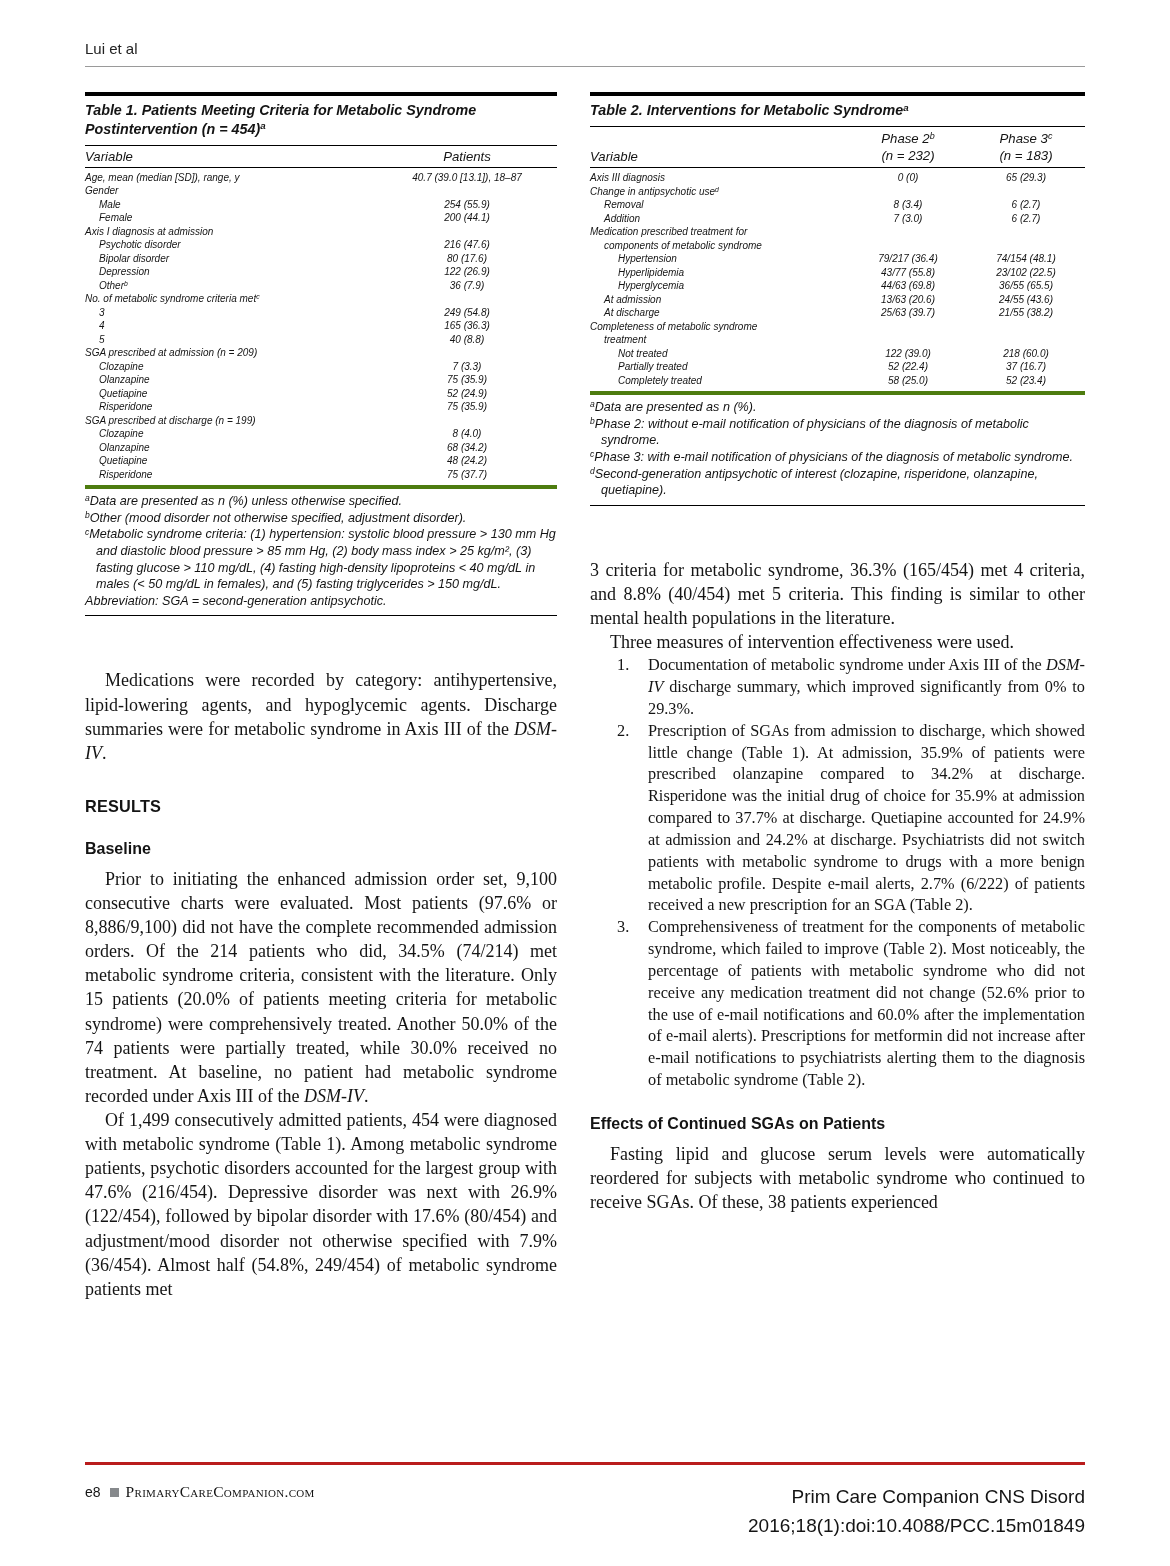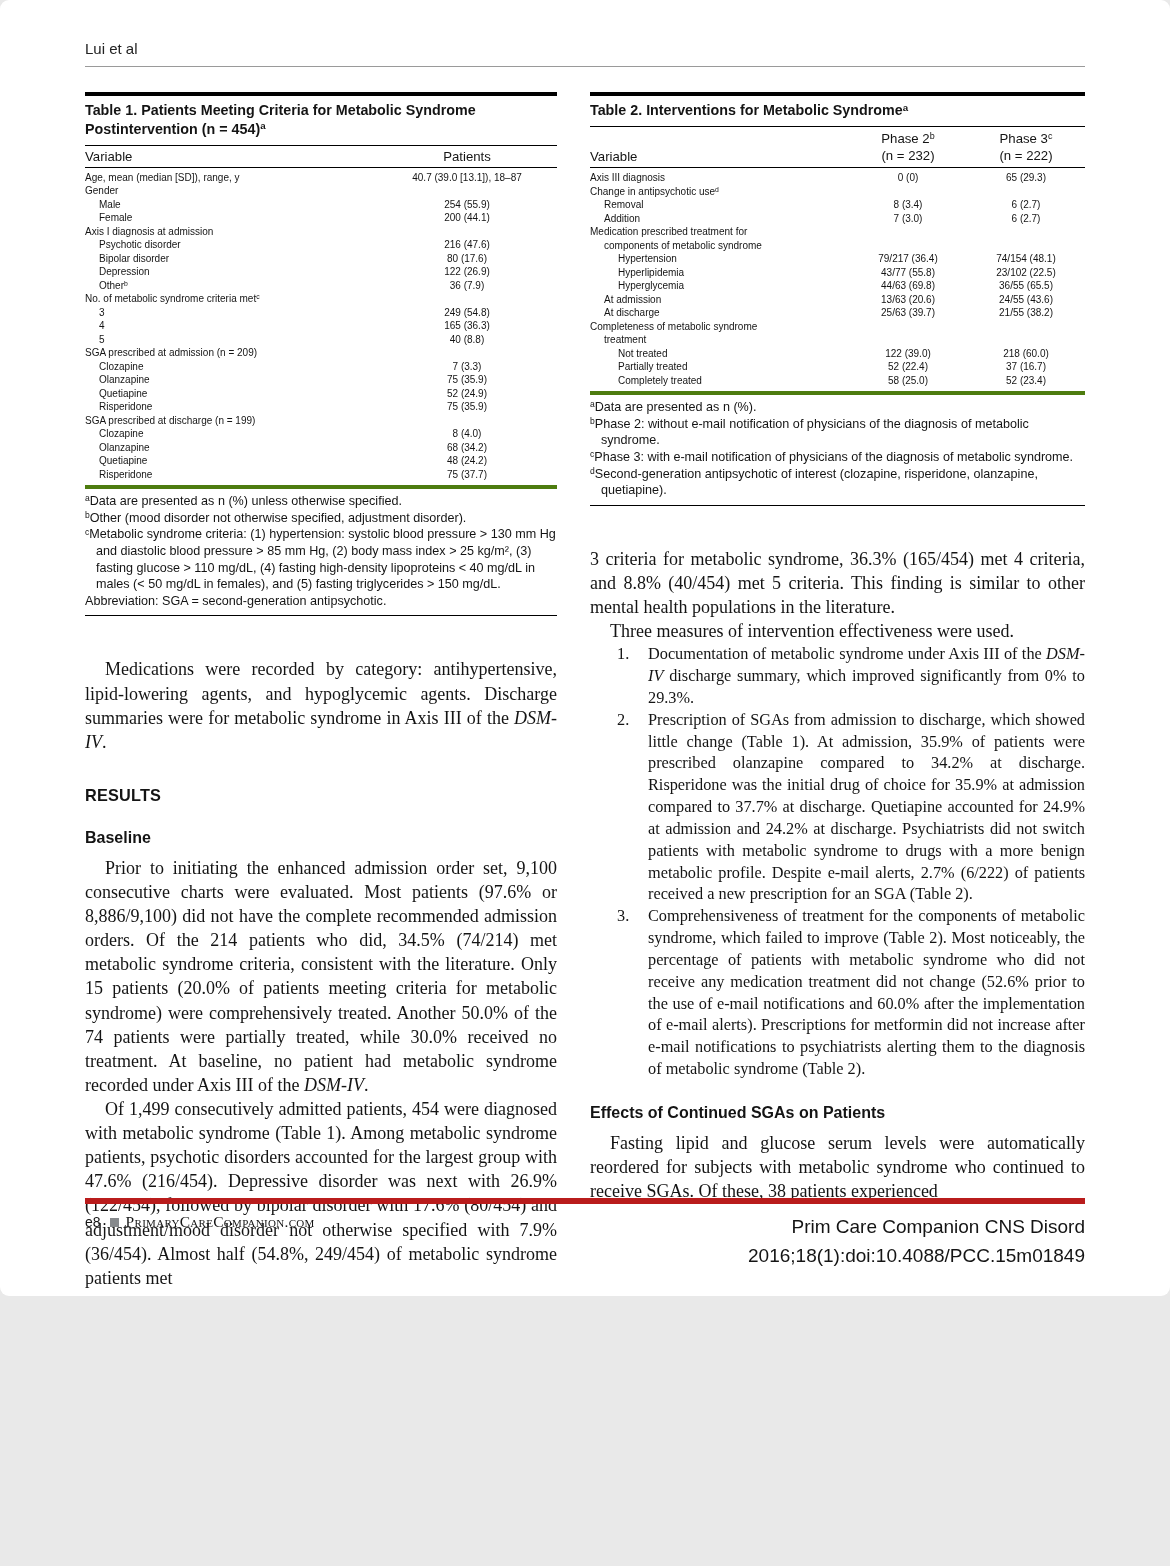--- a/index.html
+++ b/index.html
@@ -1,33 +1,32 @@
 <!DOCTYPE html>
 <html><head>
 <meta charset="utf-8">
 <style>
   * { margin:0; padding:0; box-sizing:border-box; }
   html, body { background:#e9e9e9; }
   .page {
-    width:1170px; height:1296px; margin:0 auto; background:#ffffff;
+    width:1170px; height:1566px; margin:0 auto; background:#ffffff;
     position:relative; overflow:hidden;
     padding:40px 85px 0 85px; color:#141414;
     font-family:"Liberation Serif", serif;
-    border-radius:9px;
   }
   .running-head {
     font-family:"Liberation Sans", sans-serif; font-size:15px; color:#222;
     padding-bottom:9px; border-bottom:1px solid #9a9a9a; margin-bottom:25px;
   }
   .columns { display:flex; gap:33px; }
   .col-left  { flex:0 0 472px; width:472px; }
   .col-right { flex:0 0 495px; width:495px; }
 
   
-  .jtable { font-family:"Liberation Sans", sans-serif; margin-bottom:41px; }
+  .jtable { font-family:"Liberation Sans", sans-serif; margin-bottom:52px;font-style:italic; }
   .ttitle {
     border-top:4px solid #000; border-bottom:1px solid #000;
     font-weight:bold; font-size:14.3px; line-height:1.32; padding:5px 2px 6px 0;
   }
   .thead {
     display:flex; align-items:flex-end; border-bottom:1px solid #000;
     font-size:13.2px; padding:3px 0;
   }
   .thlabel { flex:1; }
   .t1 .thval { width:180px; text-align:center; }
@@ -56,21 +55,21 @@
     margin:24px 0 9px;
   }
   .numlist { margin-left:27px; }
   .nitem { display:flex; }
   .nnum { flex:0 0 31px; width:31px; font-size:16.3px; line-height:1.34; }
   .ntext { flex:1; font-size:16.3px; line-height:1.34; text-align:justify; }
 
   
   .page-footer {
     position:absolute; left:85px; right:85px; bottom:26px;
-    border-top:6px solid #b91c1c; padding-top:9px;
+    border-top:3px solid #b91c1c; padding-top:18px;
     display:flex; justify-content:space-between; align-items:flex-start;
   }
   .footer-left { font-family:"Liberation Sans", sans-serif; font-size:14px; display:flex; align-items:center; }
   .sq { display:inline-block; width:9px; height:9px; background:#86898c; margin:0 7px 0 9px; }
   .domain { font-family:"Liberation Serif", serif; font-variant:small-caps; font-size:15.5px; letter-spacing:0.3px; }
   .footer-right { font-family:"Liberation Sans", sans-serif; font-size:19px; text-align:right; line-height:1.5; }
 </style>
 </head>
 <body>
 
@@ -206,21 +205,21 @@
       <section class="jtable t2">
         <div class="ttitle"><span>Table 2. Interventions for Metabolic Syndrome</span><sup>a</sup></div>
         <div class="thead">
           <div class="thlabel">Variable</div>
           <div class="thval">
             <div><span>Phase 2</span><sup>b</sup></div>
             <div>(n = 232)</div>
           </div>
           <div class="thval">
             <div><span>Phase 3</span><sup>c</sup></div>
-            <div>(n = 222)</div>
+            <div>(n = 183)</div>
           </div>
         </div>
         <div class="tbody" id="t2body">
             <div class="trow ind0">
               <div class="tlabel">Axis III diagnosis</div>
               <div class="tval">0 (0)</div>
               <div class="tval">65 (29.3)</div>
             </div>
             <div class="trow ind0">
               <div class="tlabel">Change in antipsychotic use<sup>d</sup></div>

